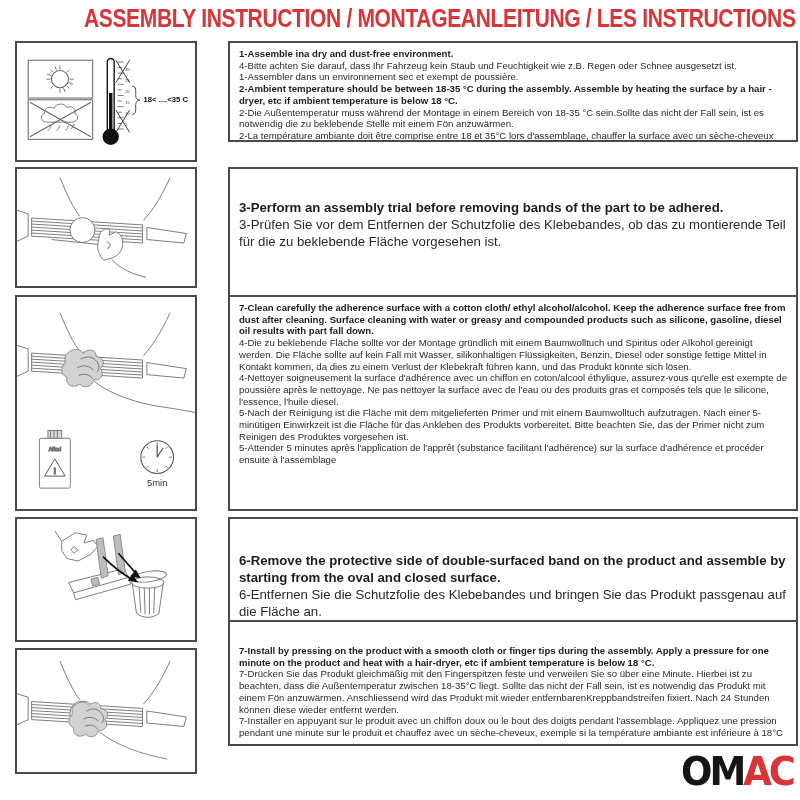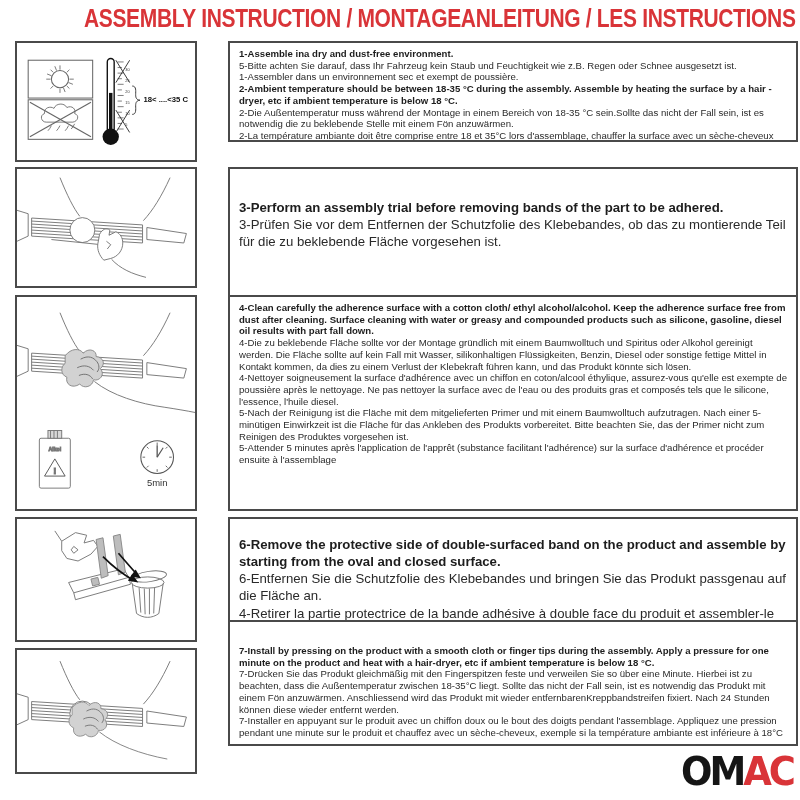--- a/index.html
+++ b/index.html
@@ -14,21 +14,21 @@
   .txt{position:absolute;left:228px;width:570px;border:2px solid #4a4a4a;background:#fff;padding:5px 9px 4px 9px;overflow:hidden}
   .illu svg{display:block;width:100%;height:100%}
   svg text{font-family:"Liberation Sans","DejaVu Sans",sans-serif}
 
   .small{font-size:9.6px;line-height:1.22}
   .big{font-size:13.2px;line-height:1.3}
   .block + .block{}
   .en{font-weight:700}
   .de,.fr{font-weight:400;color:#2a2a2a}
   .pad-lg{padding-top:30px}
-  .pad-md{padding-top:17px}
+  .pad-md{padding-top:33px}
 
   .logo{position:absolute;right:5px;bottom:8px;z-index:6;background:#fff;padding:3px 2px 2px 16px;font-weight:700;font-size:37px;line-height:1;letter-spacing:-3px;font-family:"DejaVu Sans",sans-serif;transform:scaleY(1.04)}
   .logo .b{color:#151515}
   .logo .r{color:#d93438}
 </style>
 </head>
 <body>
 
 <div class="page">
 
@@ -105,21 +105,21 @@
               <line x1="131" y1="70" x2="115" y2="96"></line>
           </g>
         </g>
         <path d="M134,42 C139,42 138,48 138,52 C138,56 139,58 143,58.5 C139,59 138,61 138,65 C138,69 139,75 134,75" stroke="#333" stroke-width="1.1" fill="none"></path>
         <text x="147" y="61" font-size="9" font-weight="bold" fill="#111">18&lt; ....&lt;35 C</text>
       </svg>
     </div>
     <div class="txt small" style="top:41px;height:101px">
       <div class="block">
         <div class="en">1-Assemble ina dry and dust-free environment.</div>
-        <div class="de">5-Bitte achten Sie darauf, dass Ihr Fahrzeug kein Staub und Feuchtigkeit wie z.B. Regen oder Schnee ausgesetzt ist.</div>
+        <div class="de">4-Bitte achten Sie darauf, dass Ihr Fahrzeug kein Staub und Feuchtigkeit wie z.B. Regen oder Schnee ausgesetzt ist.</div>
         <div class="fr">1-Assembler dans un environnement sec et exempt de poussière.</div>
       </div>
       <div class="block">
         <div class="en">2-Ambient temperature should be between 18-35 °C  during the assembly. Assemble by heating the surface by a hair -dryer, etc if ambient temperature is below 18 °C.</div>
         <div class="de">2-Die Außentemperatur muss während der Montage in einem Bereich von 18-35 °C  sein.Sollte das nicht der Fall sein, ist es notwendig die zu beklebende Stelle mit einem Fön anzuwärmen.</div>
         <div class="fr">2-La température ambiante doit être comprise entre 18 et 35°C lors d'assemblage, chauffer la surface avec un sèche-cheveux par exemple si celle-ci est inférieure à 18°C.</div>
       </div>
     </div>
   </div>
 
@@ -201,21 +201,21 @@
               <line x1="153" y1="180" x2="151" y2="182"></line>
           </g>
           <line x1="163" y1="170" x2="163" y2="156" stroke-width="1.5"></line>
           <line x1="163" y1="170" x2="170" y2="159" stroke-width="1.3"></line>
           <text x="163" y="204" font-size="11" fill="#333" text-anchor="middle" stroke="none">5min</text>
         </g>
       </svg>
     </div>
     <div class="txt small" style="top:295px;height:216px">
       <div class="block">
-        <div class="en">4-Clean carefully the adherence surface with a cotton cloth/ ethyl alcohol/alcohol. Keep the adherence surface free from dust after cleaning. Surface cleaning with water or greasy and compounded products such as silicone, gasoline, diesel oil results with part fall down.</div>
+        <div class="en">7-Clean carefully the adherence surface with a cotton cloth/ ethyl alcohol/alcohol. Keep the adherence surface free from dust after cleaning. Surface cleaning with water or greasy and compounded products such as silicone, gasoline, diesel oil results with part fall down.</div>
         <div class="de">4-Die zu beklebende Fläche sollte vor der Montage gründlich mit einem Baumwolltuch und Spiritus oder Alkohol gereinigt werden. Die Fläche sollte auf kein Fall mit Wasser, silikonhaltigen Flüssigkeiten, Benzin, Diesel oder sonstige fettige Mittel in Kontakt kommen, da dies zu einem Verlust der Klebekraft führen kann, und das Produkt könnte sich lösen.</div>
         <div class="fr">4-Nettoyer soigneusement la surface d'adhérence avec un chiffon en coton/alcool éthylique, assurez-vous qu'elle est exempte de poussière après le nettoyage. Ne pas nettoyer la surface avec de l'eau ou des produits gras et composés tels que le silicone, l'essence, l'huile diesel.</div>
       </div>
       <div class="block">
         <div class="de">5-Nach der Reinigung ist die Fläche mit dem mitgelieferten Primer und mit einem Baumwolltuch aufzutragen. Nach einer 5-minütigen Einwirkzeit ist die Fläche für das Ankleben des Produkts vorbereitet. Bitte beachten Sie, das der Primer nicht zum Reinigen des Produktes vorgesehen ist.</div>
         <div class="fr">5-Attender 5 minutes après l'application de l'apprêt (substance facilitant l'adhérence) sur la surface d'adhérence et procéder ensuite à l'assemblage</div>
       </div>
     </div>
   </div>
 

